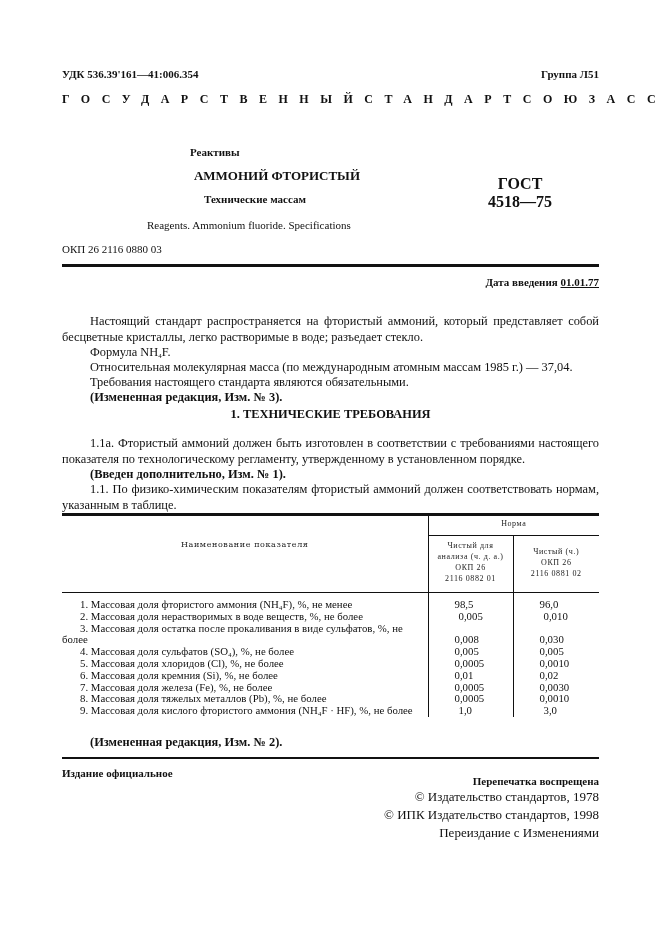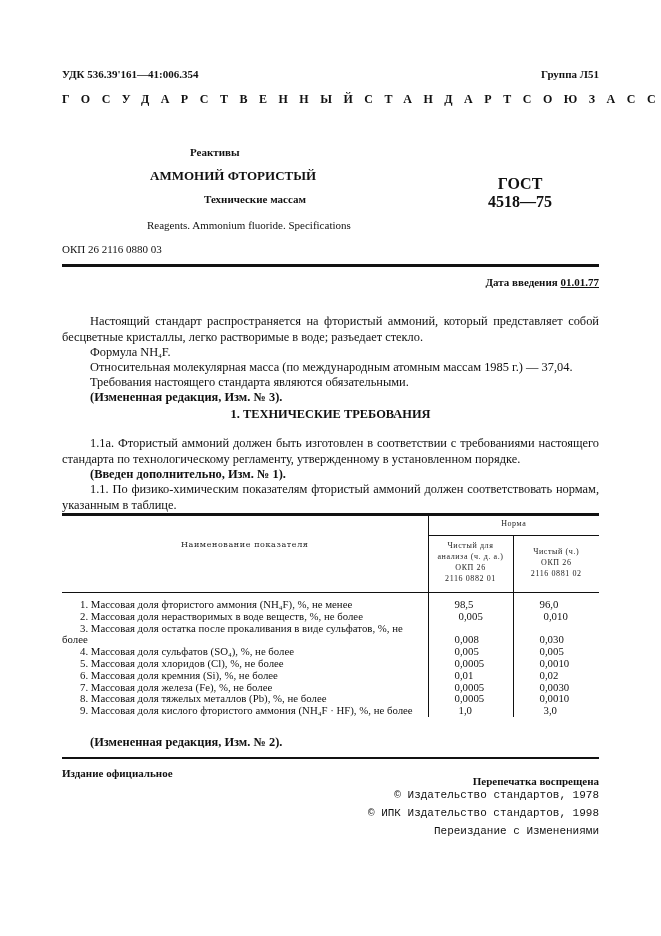--- a/index.html
+++ b/index.html
@@ -33,37 +33,37 @@
     .hb { border-bottom: 1px solid #111; }
     td { padding: 0; vertical-align: top; }
     .rows { font-size: 10.8px; line-height: 11.8px; }
     .rows td.name { padding-left: 0; }
     .rows .n { text-indent: 18px; }
     .rows td.v1 { padding-left: 26px; }
     .rows td.v2 { padding-left: 26px; }
     sub { font-size: 7px; vertical-align: -2px; }
     .foot-l { left: 62px; top: 767px; font-size: 11px; font-weight: bold; }
     .foot-r { right: 62px; top: 775px; font-size: 11px; font-weight: bold; }
-    .copy { right: 62px; font-size: 11px; text-align: right; font-family: Liberation Mono, monospace; }
+    .copy { right: 62px; font-size: 13px; text-align: right; }
   </style>
 </head>
 <body>
 
 <div class="abs udk">УДК 536.39'161—41:006.354</div>
 <div class="abs group">Группа Л51</div>
 
 <div class="abs state">
   <span>ГОСУДАРСТВЕННЫЙ</span>
   <span>СТАНДАРТ</span>
   <span>СОЮЗА</span>
   <span style="letter-spacing:11.5px;margin-right:-11px;">ССР</span>
 </div>
 
 <div class="abs reakt" style="text-align:left">Реактивы</div>
-<div class="abs title" style="text-align:left">АММОНИЙ ФТОРИСТЫЙ</div>
+<div class="abs title" style="text-align:right">АММОНИЙ ФТОРИСТЫЙ</div>
 <div class="abs tu" style="text-align:center">Технические массам</div>
 <div class="abs gost">
   <div>ГОСТ</div>
   <div>4518—75</div>
 </div>
 <div class="abs engl">Reagents. Ammonium fluoride. Specifications</div>
 <div class="abs okp">ОКП 26 2116 0880 03</div>
 
 <div class="abs rule-thick" style="top:264px"></div>
 
@@ -75,21 +75,21 @@
 <div class="abs para indent" style="top:314px">Настоящий стандарт распространяется на фтористый аммоний, который представляет собой бесцветные кристаллы, легко растворимые в воде; разъедает стекло.</div>
 <div class="abs line" style="top:345px">
   <span>Формула NH</span><sub>4</sub><span>F.</span>
 </div>
 <div class="abs line" style="top:360px">Относительная молекулярная масса (по международным атомным массам 1985 г.) — 37,04.</div>
 <div class="abs line" style="top:375px">Требования настоящего стандарта являются обязательными.</div>
 <div class="abs line b" style="top:390px">(Измененная редакция, Изм. № 3).</div>
 
 <div class="abs section">1. ТЕХНИЧЕСКИЕ ТРЕБОВАНИЯ</div>
 
-<div class="abs para indent" style="top:436px">1.1а. Фтористый аммоний должен быть изготовлен в соответствии с требованиями настоящего стандарта по технологическому регламенту, утвержденному в установленном порядке.</div>
+<div class="abs para indent" style="top:436px">1.1а. Фтористый аммоний должен быть изготовлен в соответствии с требованиями настоящего показателя по технологическому регламенту, утвержденному в установленном порядке.</div>
 <div class="abs line b" style="top:467px">(Введен дополнительно, Изм. № 1).</div>
 <div class="abs para indent" style="top:482px">1.1. По физико-химическим показателям фтористый аммоний должен соответствовать нормам, указанным в таблице.</div>
 
 <table class="norm">
   <colgroup>
       <col style="width:366px">
       <col style="width:85px">
       <col style="width:86px">
     </colgroup>
   <tbody>

